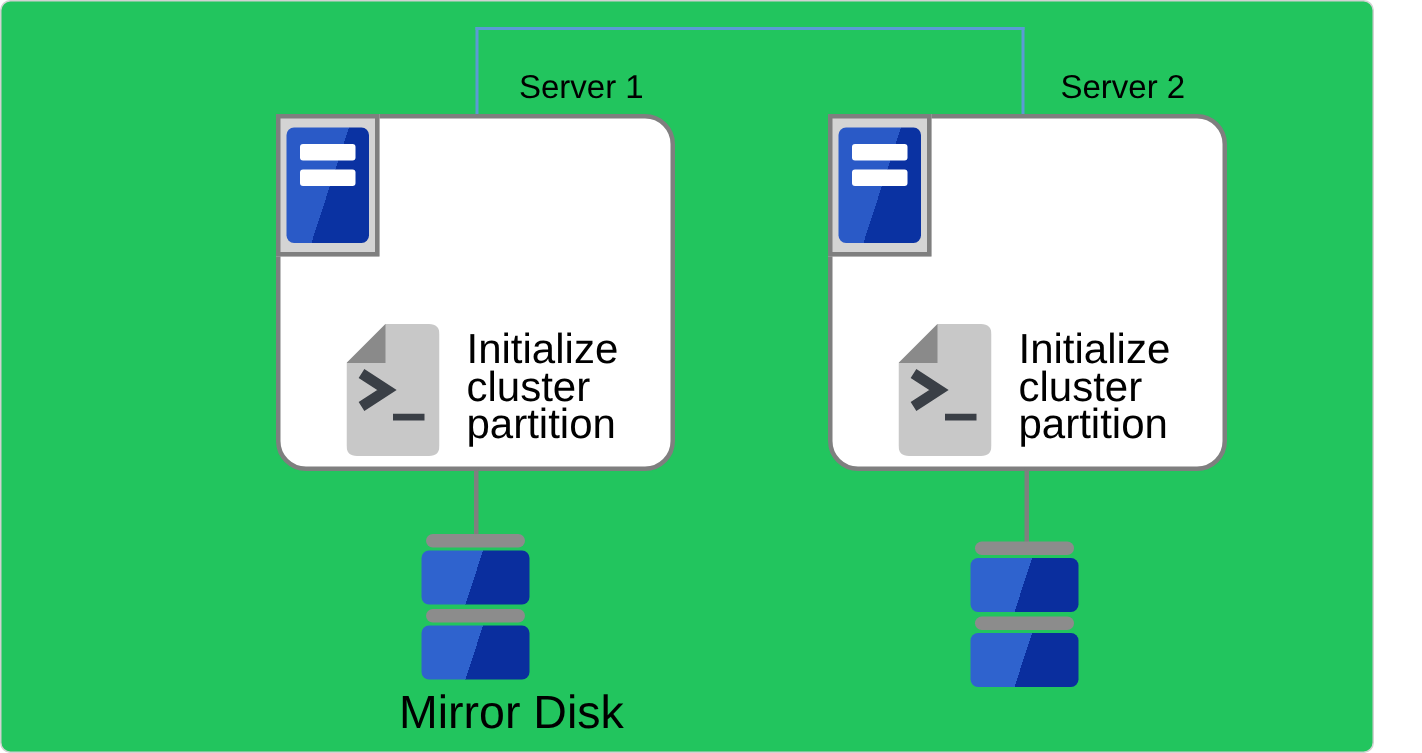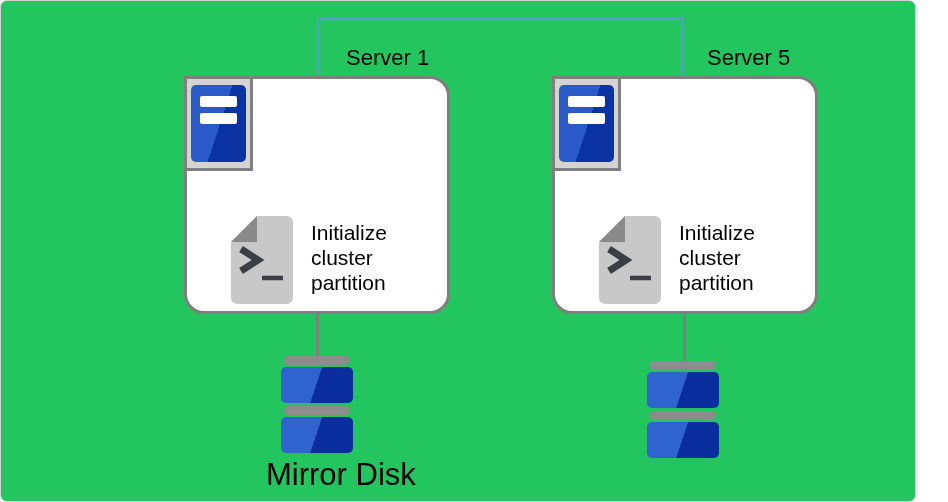--- a/index.html
+++ b/index.html
@@ -93,21 +93,21 @@
     left: 47px;
     top: 140px;
     width: 62px;
     height: 88px;
   }
   .task-label {
     position: absolute;
     left: 127px;
     top: 144px;
     width: 104px;
-    font-size: 21px;
+    font-size: 28px;
     line-height: 25px;
     color: #000000;
   }
 
   .connector {
     position: absolute;
     width: 3px;
     background: #7f7f7f;
   }
   .connector.c1 { left: 315px; top: 311px; height: 46px; }
@@ -153,21 +153,21 @@
   }
 </style>
 </head>
 <body>
 
 <div class="canvas">
 
   <div class="blue-link"></div>
 
   <div class="server-label s1">Server 1</div>
-  <div class="server-label s2">Server 5</div>
+  <div class="server-label s2">Server 2</div>
 
   <div class="server-node n1">
     <div class="server-box"></div>
     <div class="server-chip">
       <div class="server-glyph">
         <div class="bar b1"></div>
         <div class="bar b2"></div>
       </div>
     </div>
     <svg class="script-icon" viewBox="0 0 62 88" xmlns="http://www.w3.org/2000/svg">

